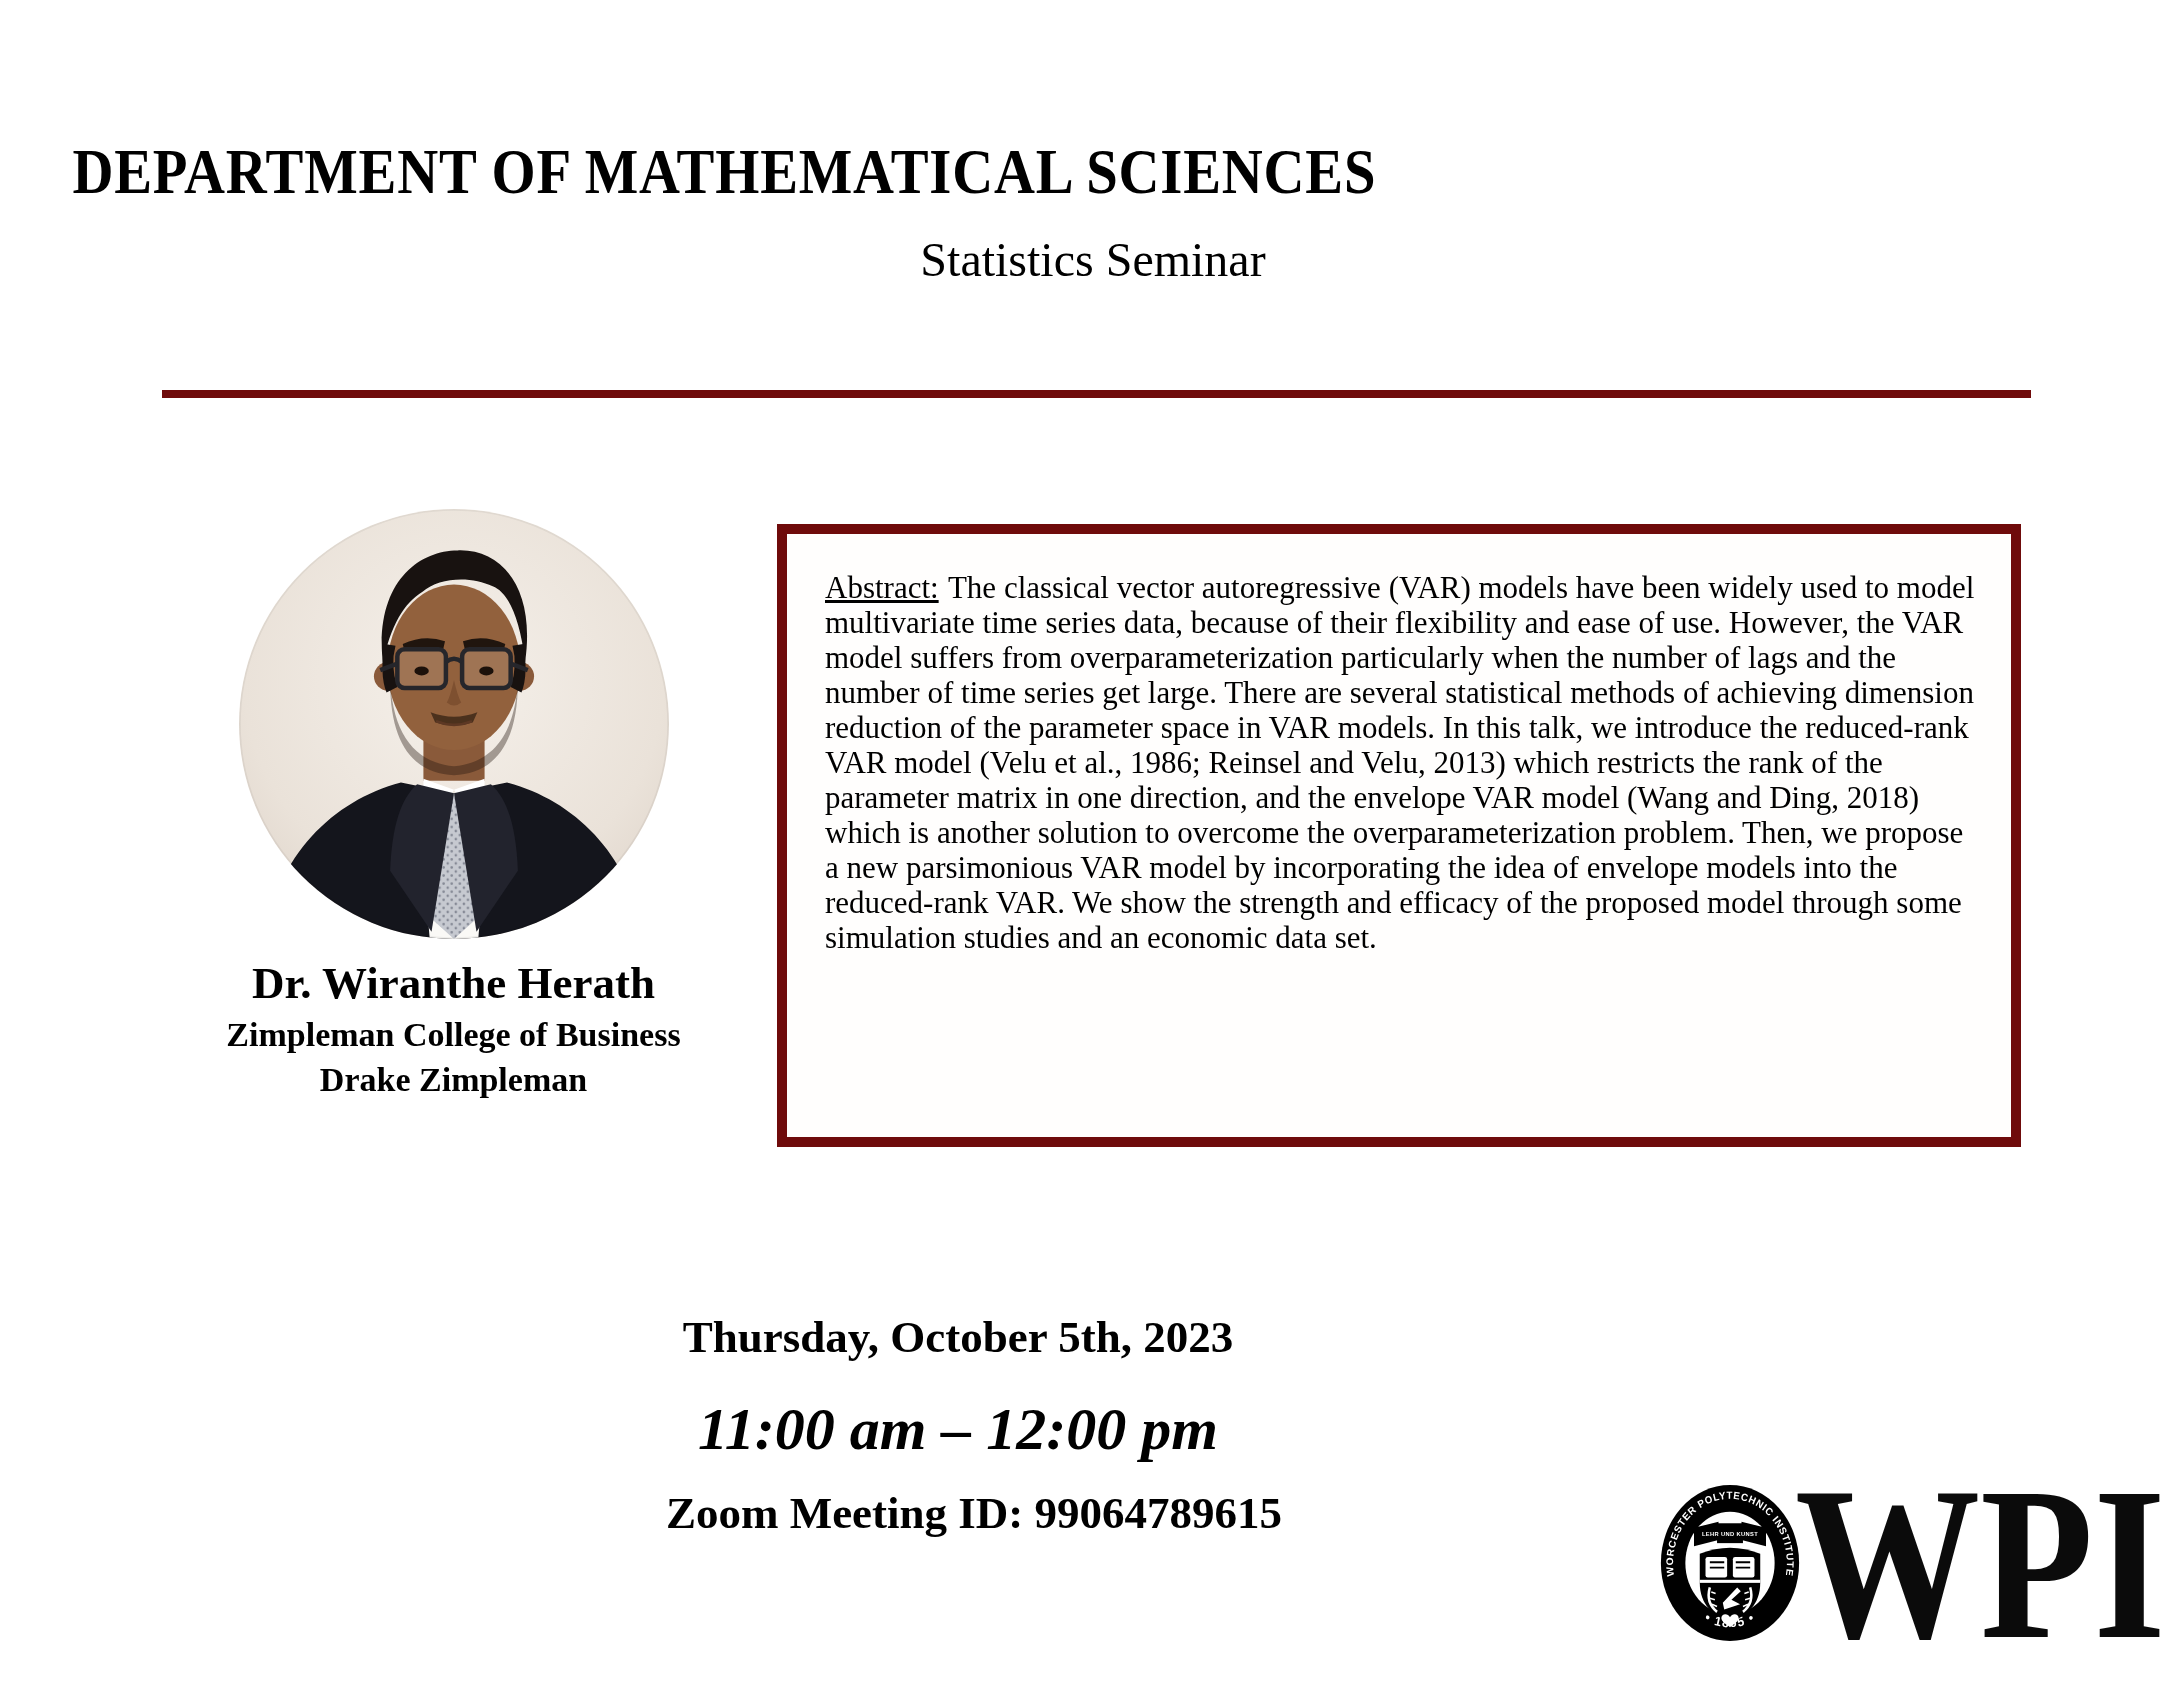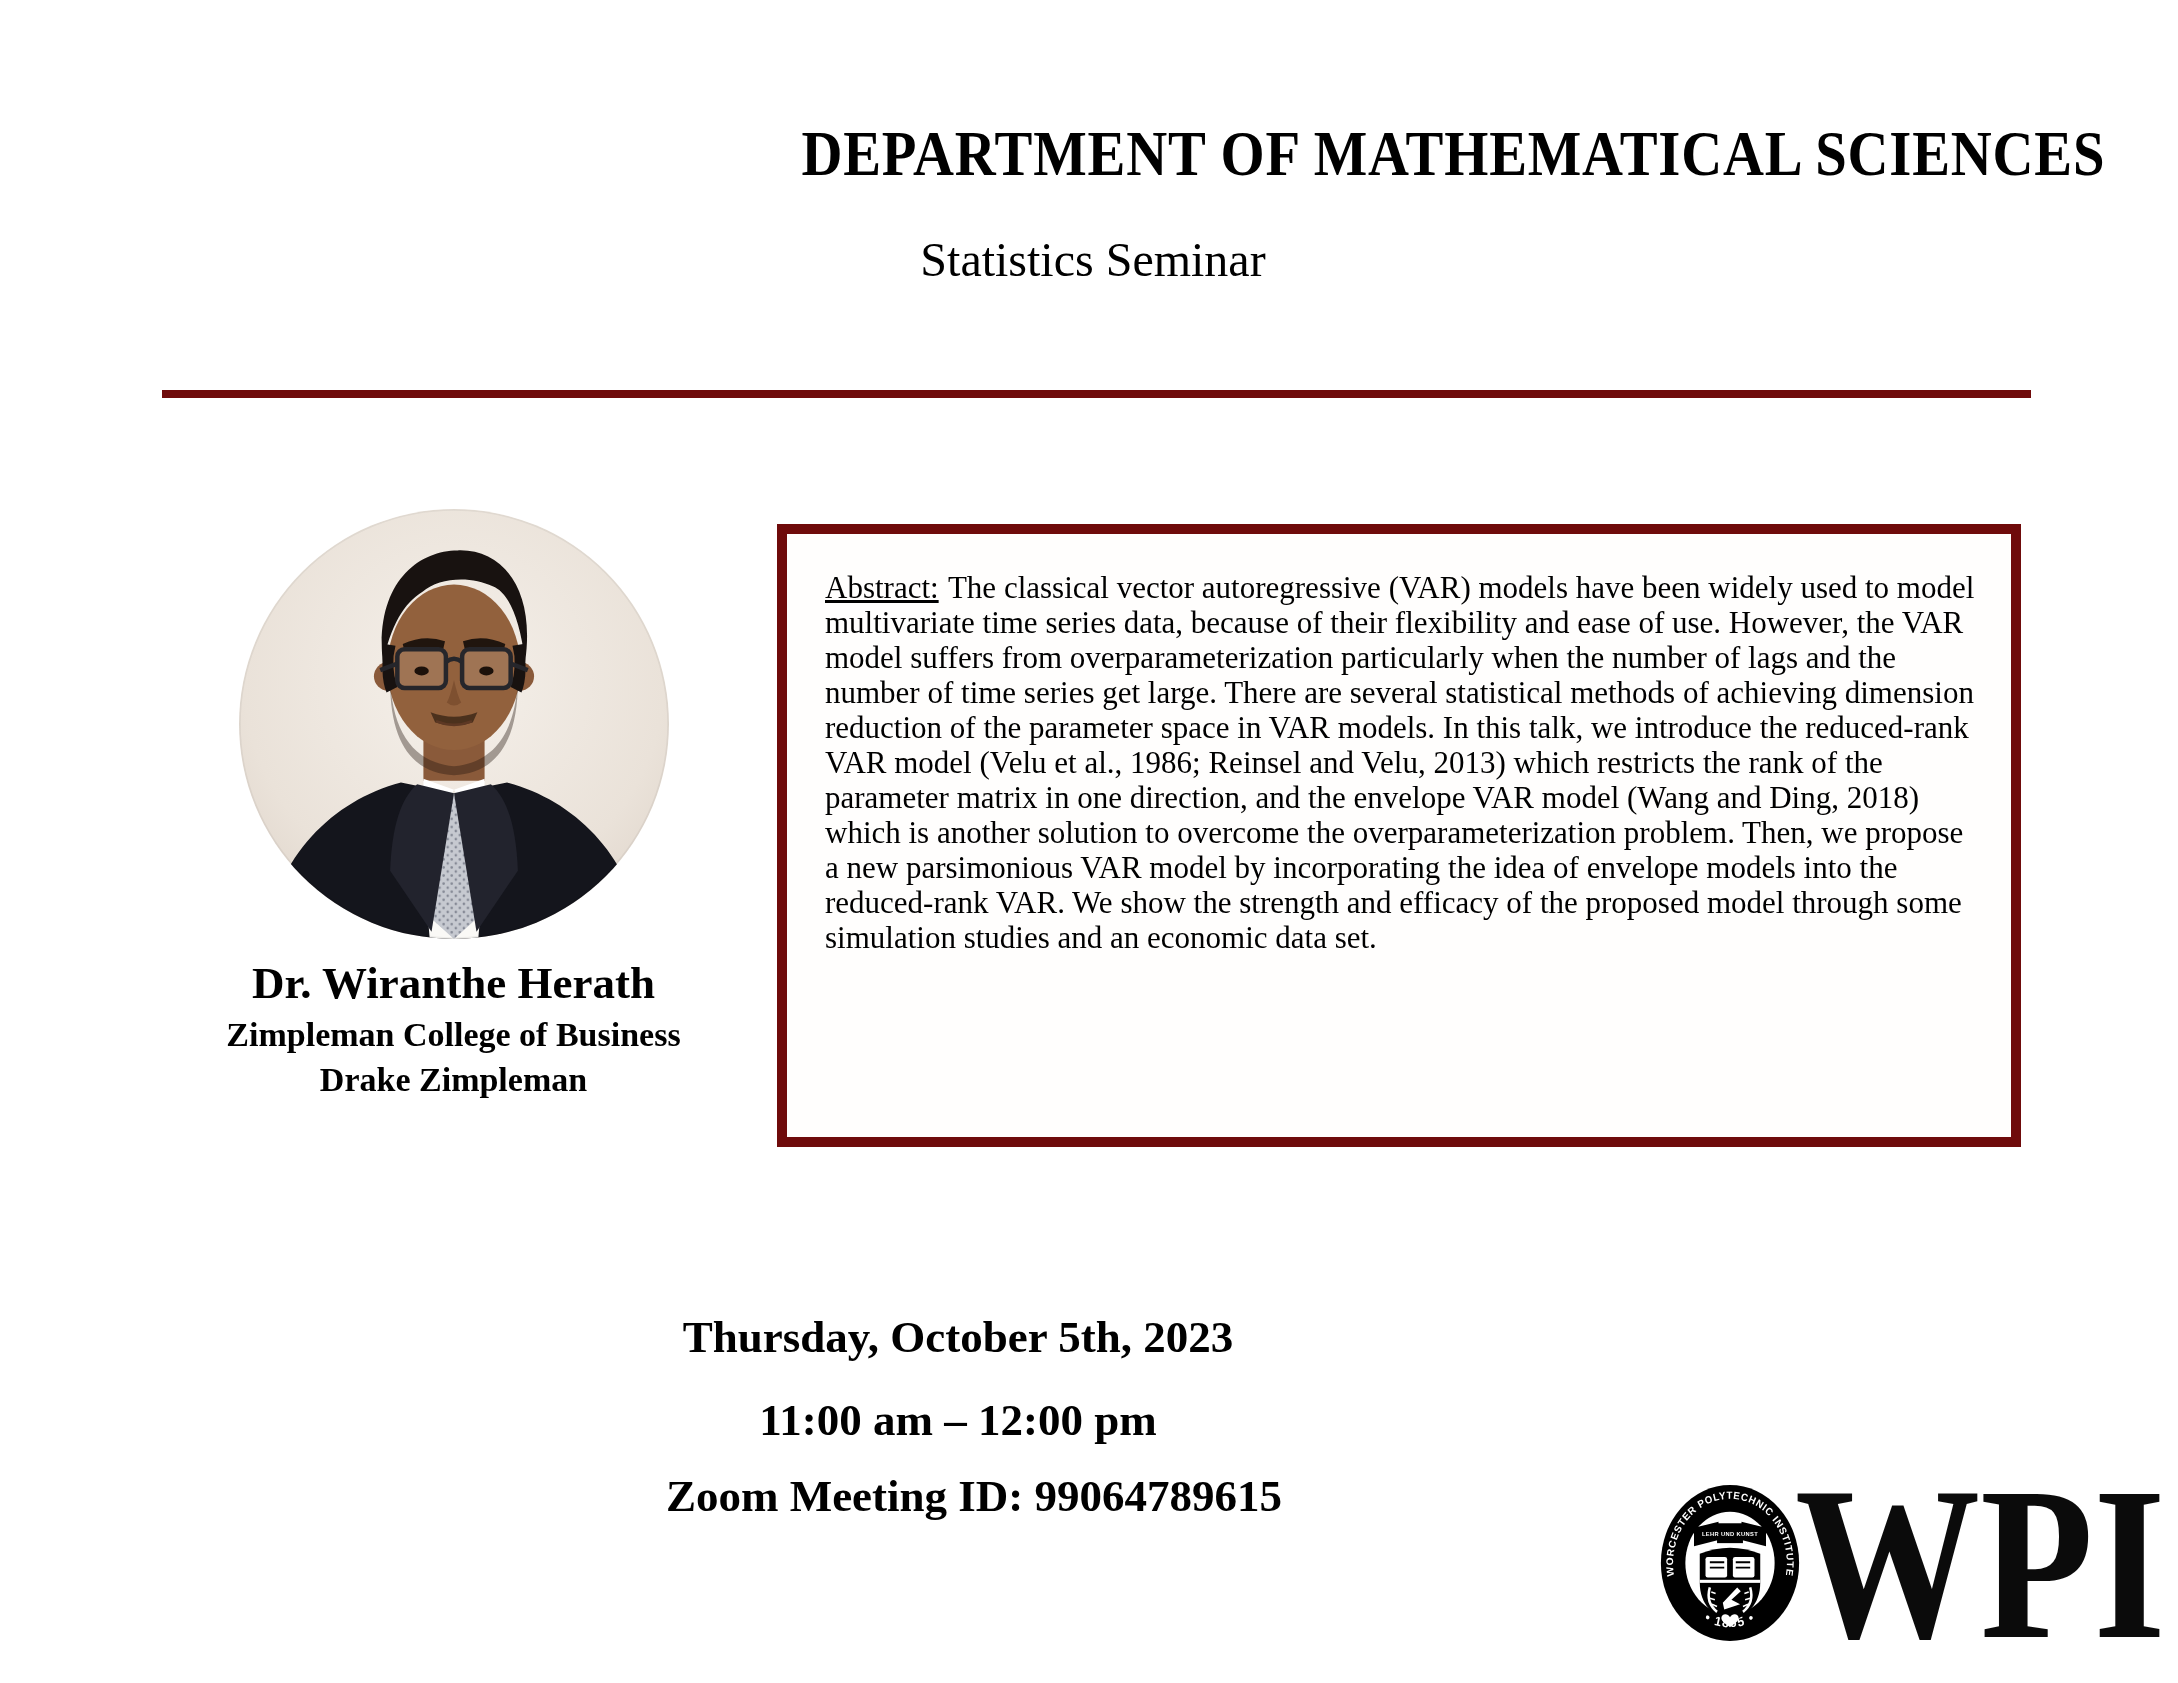--- a/index.html
+++ b/index.html
@@ -2,21 +2,21 @@
 <html style="font-size:14.4px"><head>
 <meta charset="utf-8">
 <style>
   html,body { margin:0; padding:0; background:#9a9a9a; }
   .page {
     position:relative; width:2178px; height:1683px; background:#ffffff;
     font-family:"Liberation Serif", serif; color:#000; overflow:hidden;
     margin:0 auto;
   }
   .doc-title {
-    position:absolute; top:118px; left:0; width:100%; text-align:right;
+    position:absolute; top:136px; left:0; width:100%; text-align:left;
     font-size:63px; font-weight:bold; white-space:nowrap;
   }
   .doc-title .squeeze { display:inline-block; transform:scaleX(0.90); transform-origin:center; letter-spacing:0.9px; }
   .doc-subtitle {
     position:absolute; top:232px; left:4px; width:100%; text-align:center;
     font-size:48px; font-weight:normal;
   }
   .rule {
     position:absolute; left:162px; top:390px; width:1869px; height:8px;
     background:#6f0b0b;
@@ -39,21 +39,21 @@
   }
   .abstract-para {
     margin:23.4px 0 0 0; font-size:31px; line-height:35px; text-align:left;
   }
   .abstract-label { text-decoration:underline; margin-right:0.30em; }
   .event-block {
     position:absolute; left:0; top:1312px; width:1916px; text-align:center;
     font-weight:bold; line-height:1.15;
   }
   .event-date { font-size:45px; }
-  .event-time { font-size:45px; margin-top:31.5px; }
+  .event-time { font-size:60px; margin-top:31.5px;font-style:italic; }
   .event-zoom { font-size:45px; margin-top:24px;margin-left:32px; }
   .seal-wrap { position:absolute; left:1658px; top:1482px; width:144px; height:162px; }
   .wpi-wordmark {
     position:absolute; left:1795px; top:1455px; font-size:218px; font-weight:bold;
     line-height:1; letter-spacing:0px; transform:scaleX(0.85); transform-origin:left top;
     font-family:"Liberation Serif", serif; color:#0b0b0b; white-space:nowrap;
   }
 </style>
 </head>
 <body>

